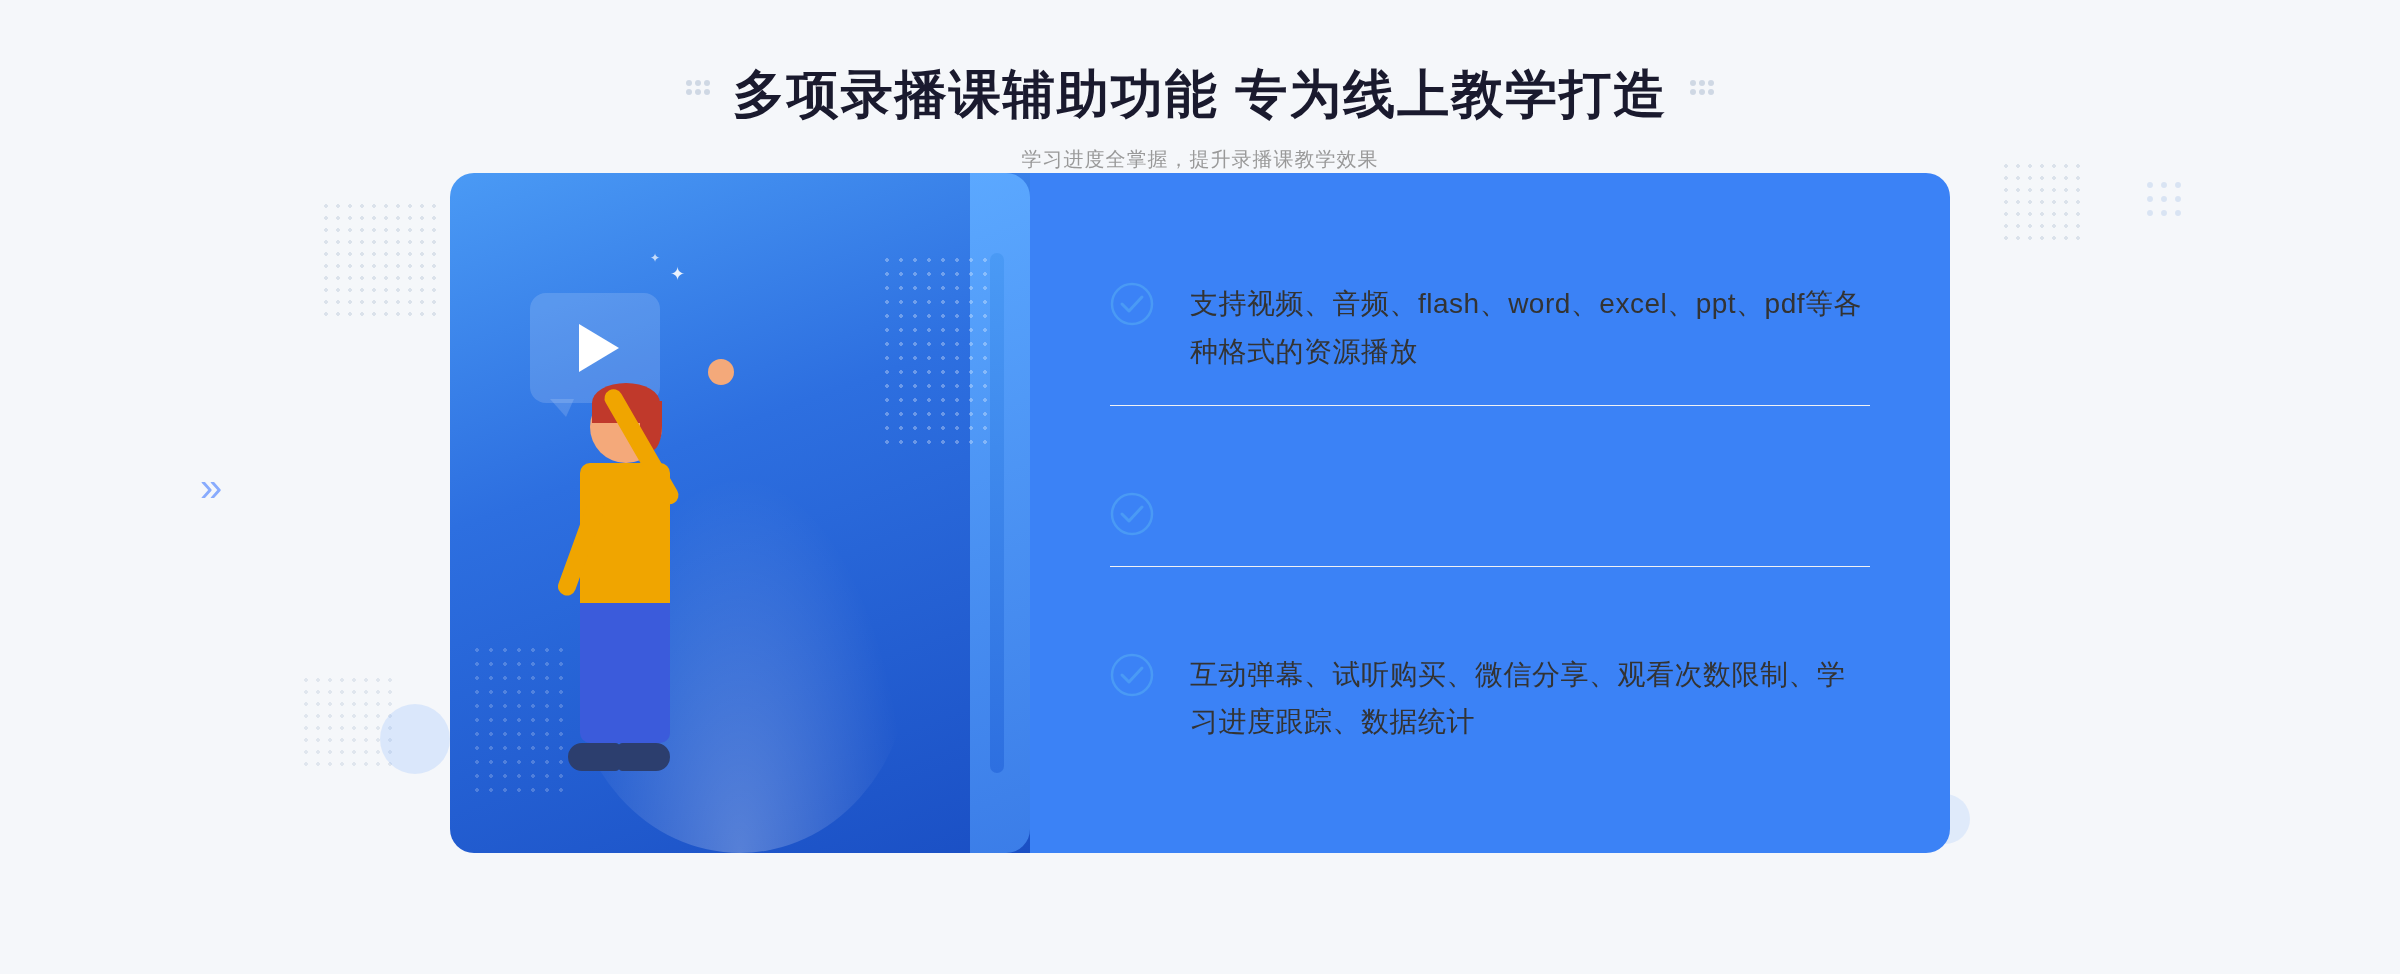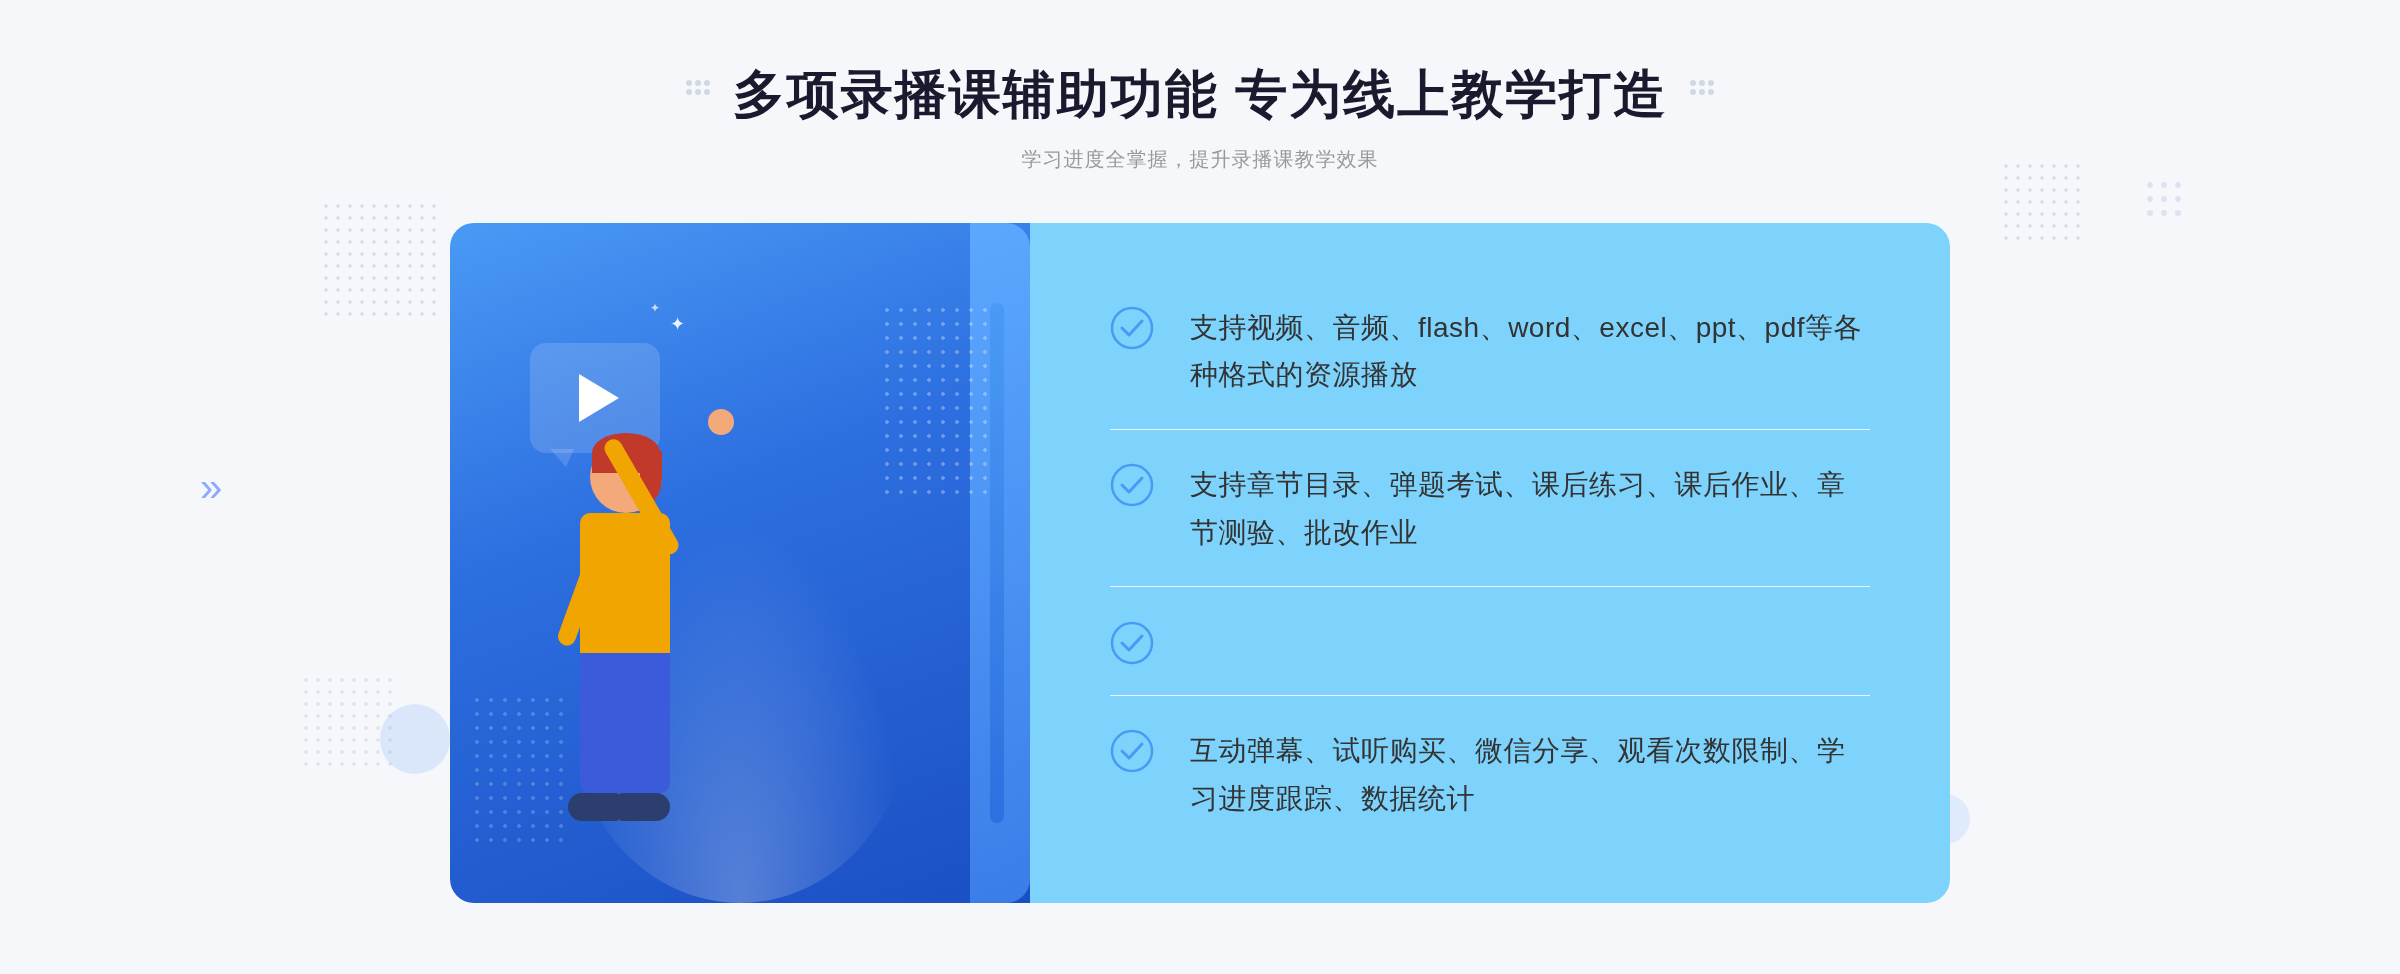--- a/index.html
+++ b/index.html
@@ -107,21 +107,20 @@
       bottom: 130px;
       width: 50px;
       height: 50px;
       border-radius: 50%;
       background: rgba(100, 160, 255, 0.15);
     }
 
     
     .header-section {
       text-align: center;
-      margin-bottom: 50px;
       position: relative;
     }
 
     .header-decoration-left {
       display: inline-block;
       margin-right: 20px;
       color: #5b8cff;
       font-size: 22px;
       letter-spacing: -2px;
       opacity: 0.7;
@@ -363,21 +362,21 @@
       height: 28px;
       background: #2c3e6e;
       border-radius: 10px 30px 30px 10px;
       bottom: 82px;
       left: 168px;
     }
 
     
     .features-panel {
       flex: 1;
-      background: #7dd3fc;
+      background: #3b82f6;
       border-radius: 0 24px 24px 0;
       padding: 50px 80px 50px 80px;
       display: flex;
       flex-direction: column;
       justify-content: space-around;
     }
 
     .feature-item {
       display: flex;
       align-items: flex-start;
@@ -532,29 +531,20 @@
       <div class="feature-item">
         <div class="check-icon">
           <svg viewBox="0 0 44 44" fill="none" xmlns="http://www.w3.org/2000/svg">
             <circle cx="22" cy="22" r="20" stroke="#4a9af5" stroke-width="2.5"></circle>
             <polyline points="12,22 19,29 32,15" stroke="#4a9af5" stroke-width="3" stroke-linecap="round" stroke-linejoin="round"></polyline>
           </svg>
         </div>
         <span class="feature-text">支持视频、音频、flash、word、excel、ppt、pdf等各种格式的资源播放</span>
       </div>
 
-      <div class="feature-item">
-        <div class="check-icon">
-          <svg viewBox="0 0 44 44" fill="none" xmlns="http://www.w3.org/2000/svg">
-            <circle cx="22" cy="22" r="20" stroke="#4a9af5" stroke-width="2.5"></circle>
-            <polyline points="12,22 19,29 32,15" stroke="#4a9af5" stroke-width="3" stroke-linecap="round" stroke-linejoin="round"></polyline>
-          </svg>
-        </div>
-        <span class="feature-text">支持章节目录、弹题考试、课后练习、课后作业、章节测验、批改作业</span>
-      </div>
 
       <div class="feature-item">
         <div class="check-icon">
           <svg viewBox="0 0 44 44" fill="none" xmlns="http://www.w3.org/2000/svg">
             <circle cx="22" cy="22" r="20" stroke="#4a9af5" stroke-width="2.5"></circle>
             <polyline points="12,22 19,29 32,15" stroke="#4a9af5" stroke-width="3" stroke-linecap="round" stroke-linejoin="round"></polyline>
           </svg>
         </div>
       </div>
 

